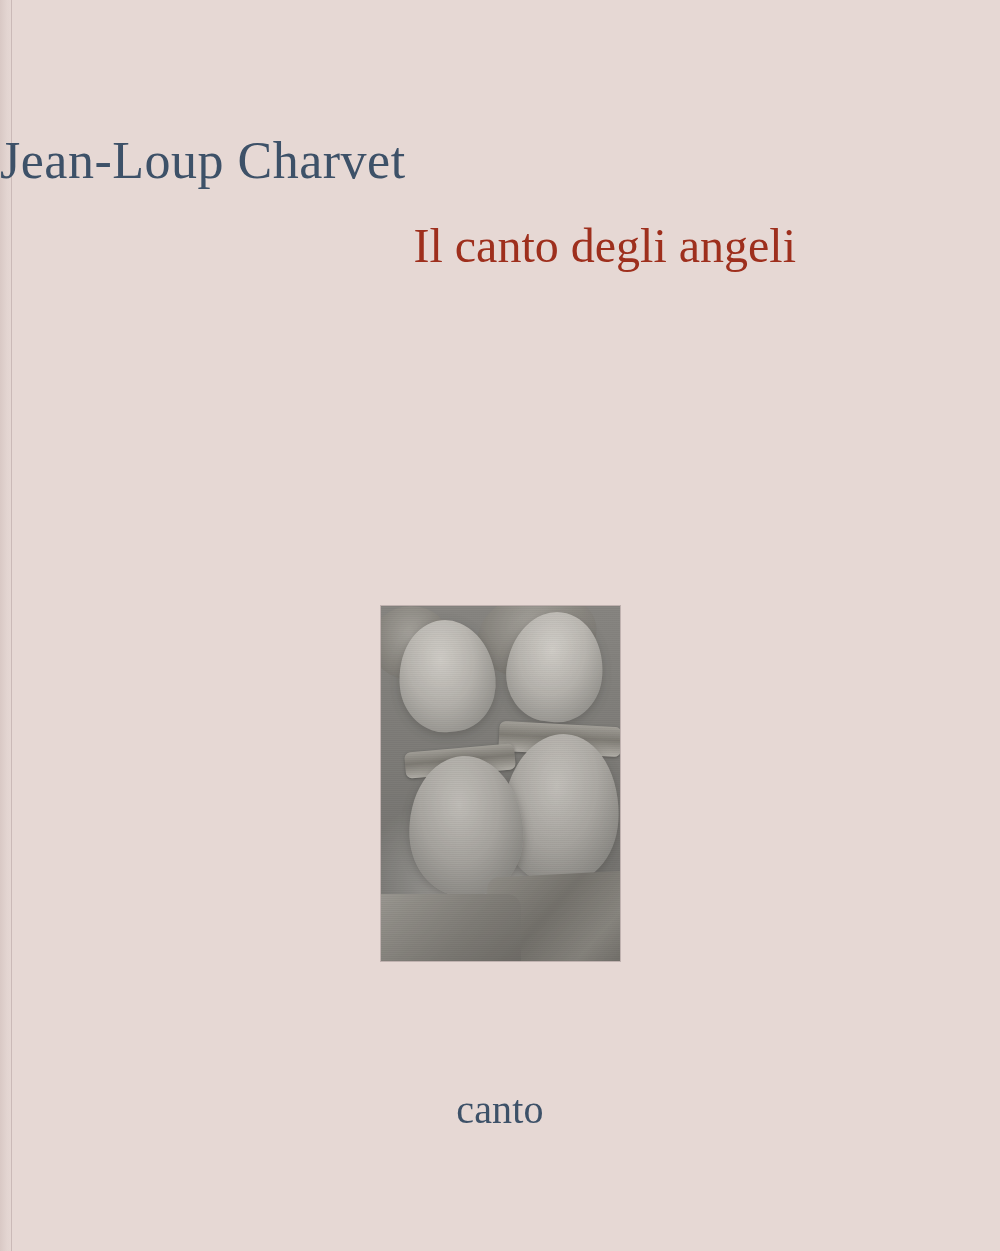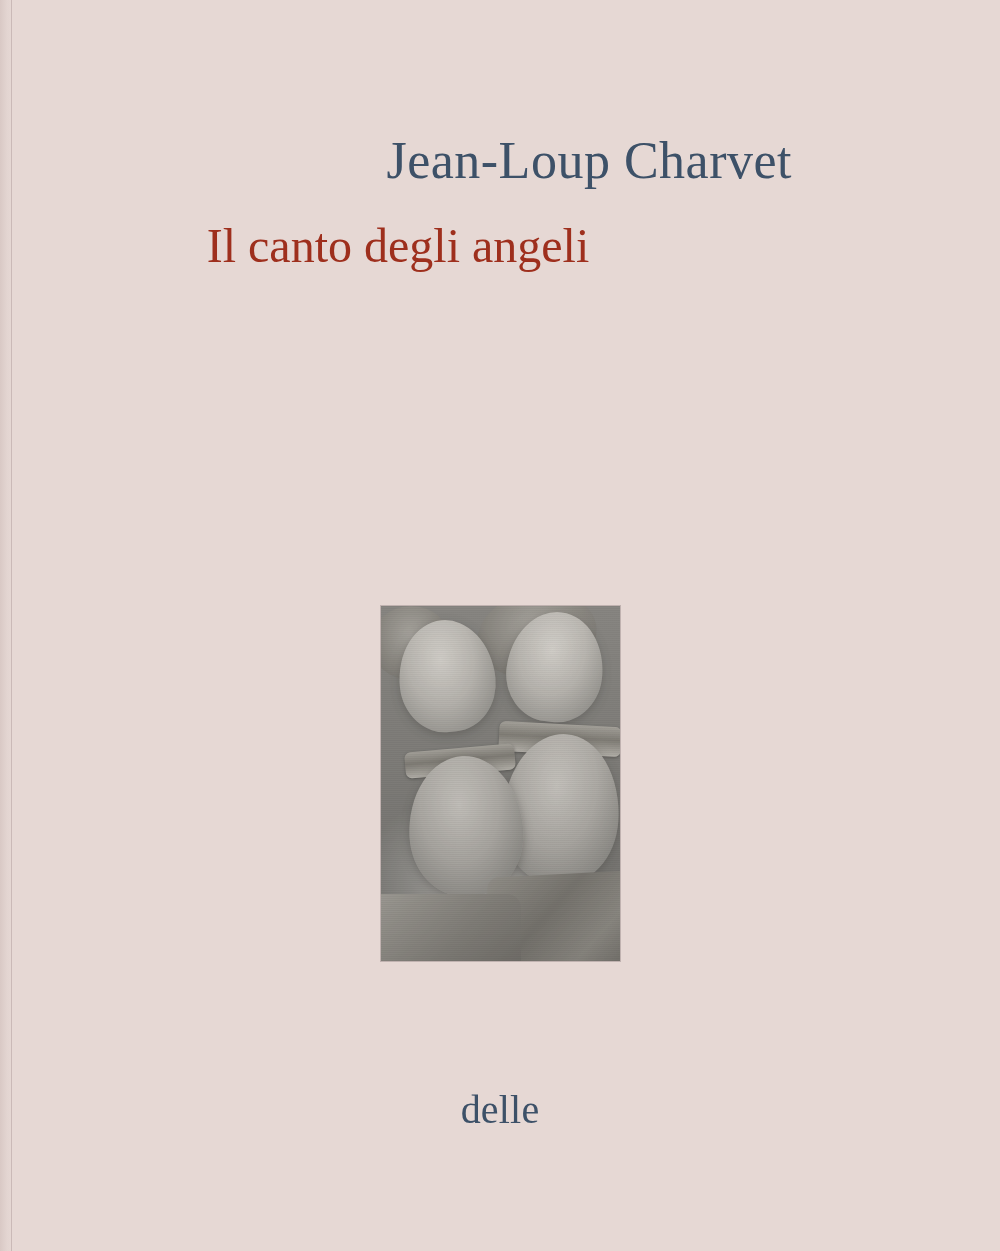--- a/index.html
+++ b/index.html
@@ -36,33 +36,33 @@
     width: 1px;
     height: 1251px;
     background: rgba(150,130,128,0.35);
   }
 
   .author {
     position: absolute;
     top: 132px;
     left: 0;
     width: 792px;
-    text-align: right;
+    text-align: left;
     color: #3d5168;
     font-size: 52px;
     letter-spacing: 0.5px;
     line-height: 1.12;
   }
 
   .title {
     position: absolute;
     top: 212px;
     left: 0;
     width: 796px;
-    text-align: center;
+    text-align: right;
     color: #9e2f1d;
     font-size: 48px;
     line-height: 1.42;
   }
   .title .line {
     display: block;
   }
 
   .artwork {
     position: absolute;
@@ -175,15 +175,15 @@
     <div class="crown crown-br"></div>
     <div class="face face-br"></div>
     <div class="crown crown-bl"></div>
     <div class="face face-bl"></div>
     <div class="robe"></div>
     <div class="robe2"></div>
     <div class="desat"></div>
     <div class="shade"></div>
   </div>
 
-  <div class="publisher">delle</div>
+  <div class="publisher">canto</div>
 
 </div>
 
 </body></html>

